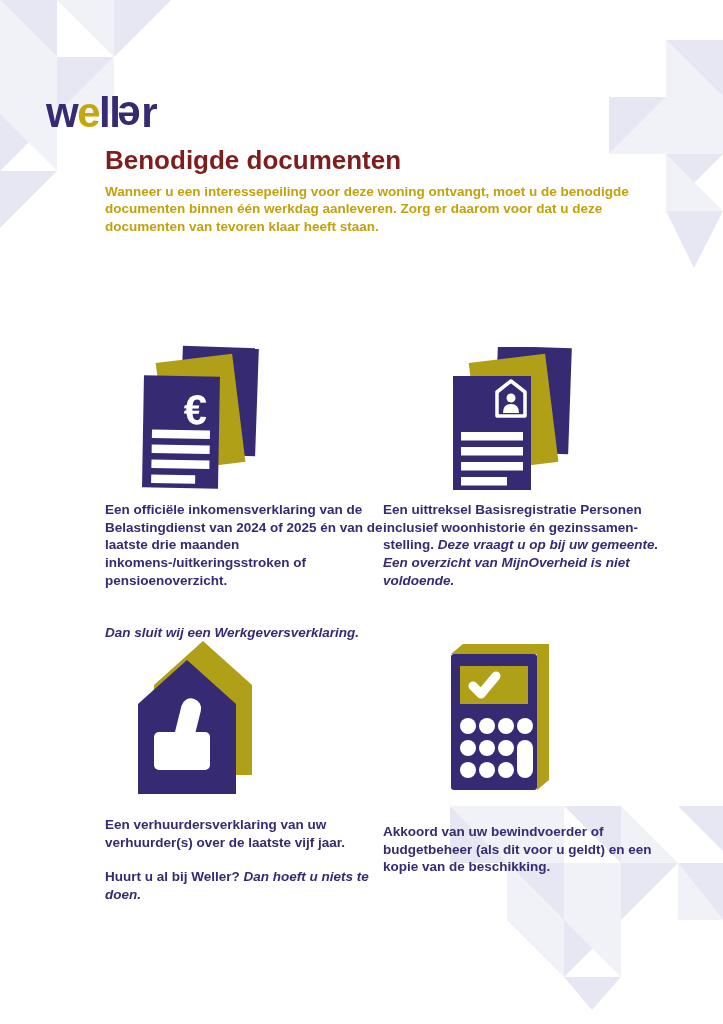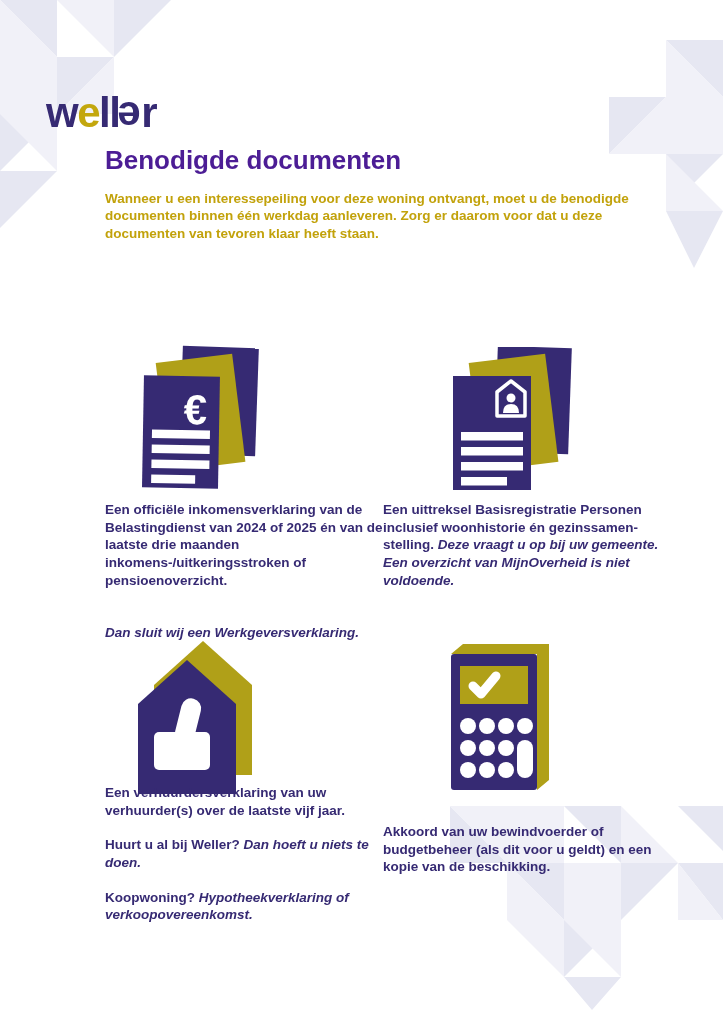--- a/index.html
+++ b/index.html
@@ -5,21 +5,21 @@
   html,body{margin:0;padding:0;background:#fff;}
   .page{position:relative;width:723px;height:1024px;background:#fff;overflow:hidden;
         font-family:"Liberation Sans","DejaVu Sans",sans-serif;}
   
   .logo{position:absolute;left:46px;top:92px;font-size:42px;font-weight:bold;
         color:#362a73;letter-spacing:-1.5px;line-height:1;}
   .logo .gold{color:#c3a70e;}
   .logo .flip{display:inline-block;transform:rotate(180deg);transform-origin:50% 54%;}
   
   .intro{position:absolute;left:105px;top:146px;width:557px;}
-  .intro h1{margin:0 0 15px 0;font-size:26px;line-height:1.1;color:#4c1d95;font-weight:bold;}
+  .intro h1{margin:0 0 8px 0;font-size:26px;line-height:1.1;color:#7f1d1d;font-weight:bold;}
   .warn{color:#c2a20b;font-weight:bold;font-size:13.5px;line-height:1.32;margin:0;}
   .warn.second{margin-top:18px;}
   
   .tb{position:absolute;color:#362a73;font-weight:bold;font-size:13.5px;line-height:1.31;z-index:2;}
   .tb p{margin:0 0 17px 0;}
   .tb p:last-child{margin-bottom:0;}
   .tb em{font-style:italic;}
   .icon{position:absolute;z-index:1;}
   .deco{position:absolute;z-index:0;}
 </style>
@@ -109,23 +109,22 @@
 
   <div class="tb" style="left:105px;top:501px;width:280px">
     <p><span>Een officiële inkomensverklaring van de Belastingdienst van 2024 of 2025 én van de laatste drie maanden inkomens-/uitkeringsstroken of pensioenoverzicht.</span></p>
     <p><br><em>Dan sluit wij een Werkgeversverklaring.</em></p>
   </div>
 
   <div class="tb" style="left:383px;top:501px;width:282px">
     <p><span>Een uittreksel Basisregistratie Personen inclusief woonhistorie én gezinssamen-stelling. </span><em>Deze vraagt u op bij uw gemeente. Een overzicht van MijnOverheid is niet voldoende.</em></p>
   </div>
 
-  <div class="tb" style="left:105px;top:784px;width:278px">
+  <div class="tb" style="left:105px;top:816px;width:278px">
     <p><span>Een verhuurdersverklaring van uw verhuurder(s) over de laatste vijf jaar.</span></p>
     <p><span>Huurt u al bij Weller? </span><em>Dan hoeft u niets te doen.</em></p>
-    <p><span>Koopwoning? </span><em>Hypotheekverklaring of verkoopovereenkomst.</em></p>
   </div>
 
   <div class="tb" style="left:383px;top:823px;width:290px">
     <p><span>Akkoord van uw bewindvoerder of budgetbeheer (als dit voor u geldt) en een kopie van de beschikking.</span></p>
   </div>
 
 </div>
 
 </body></html>

